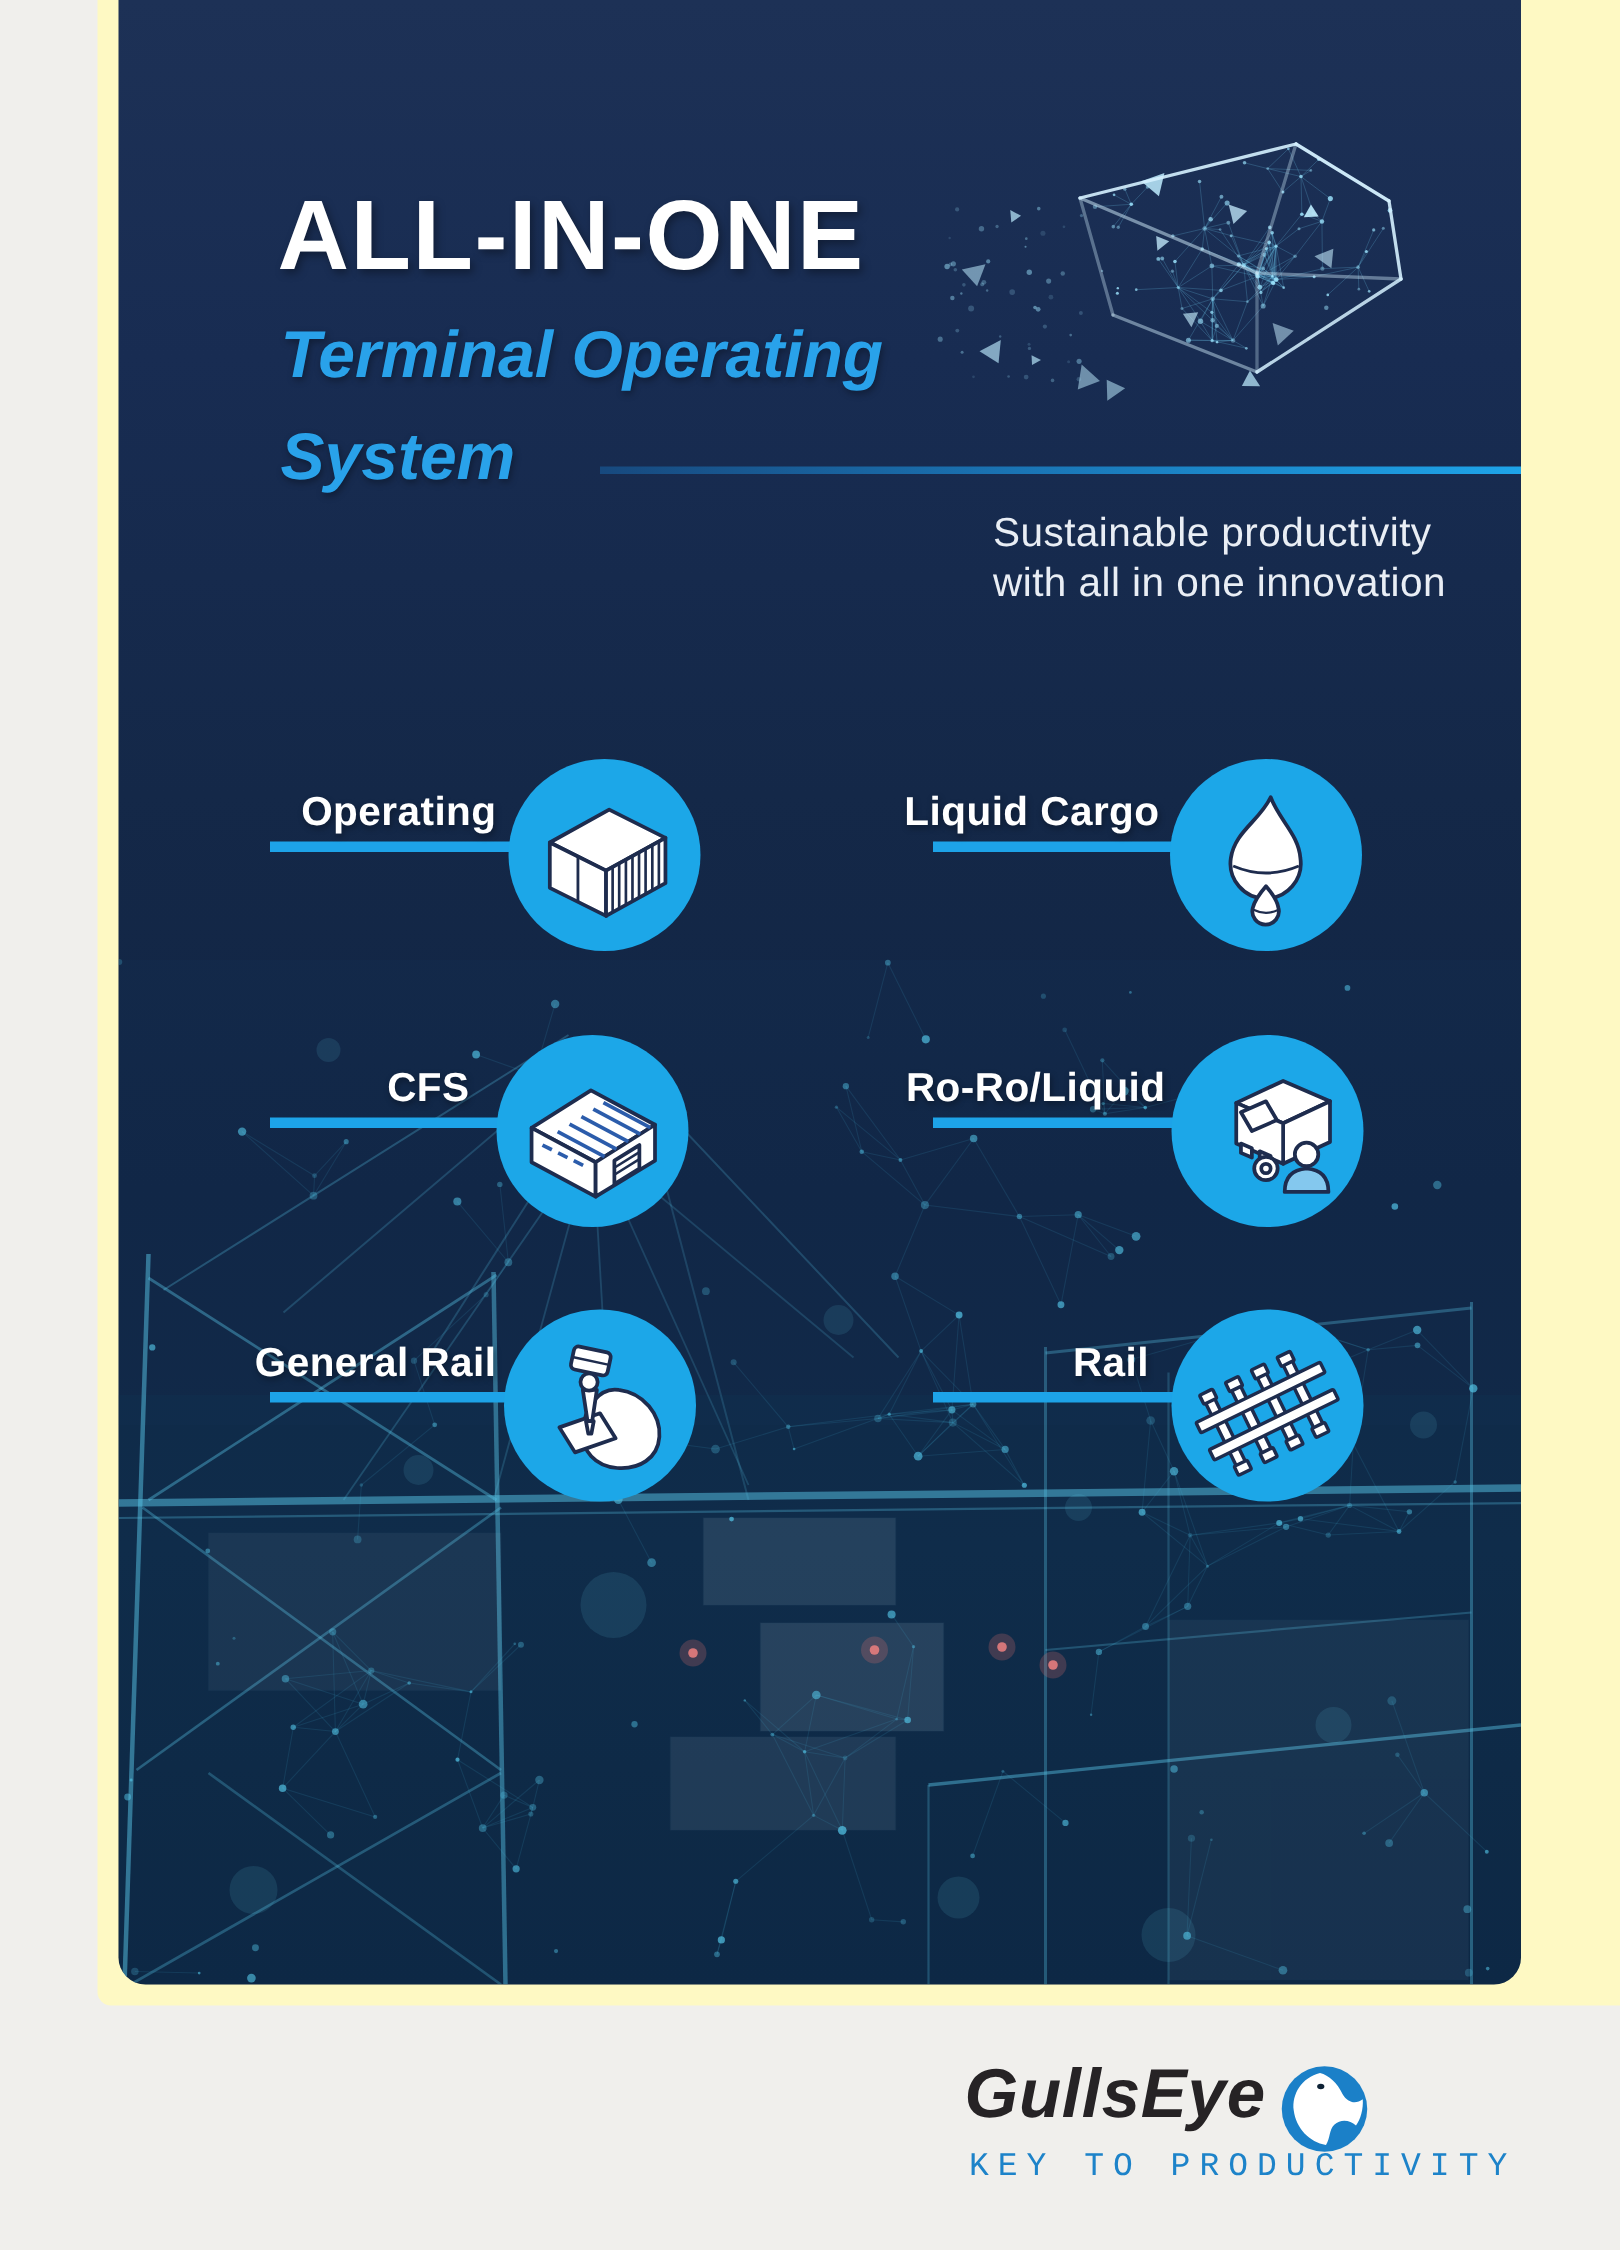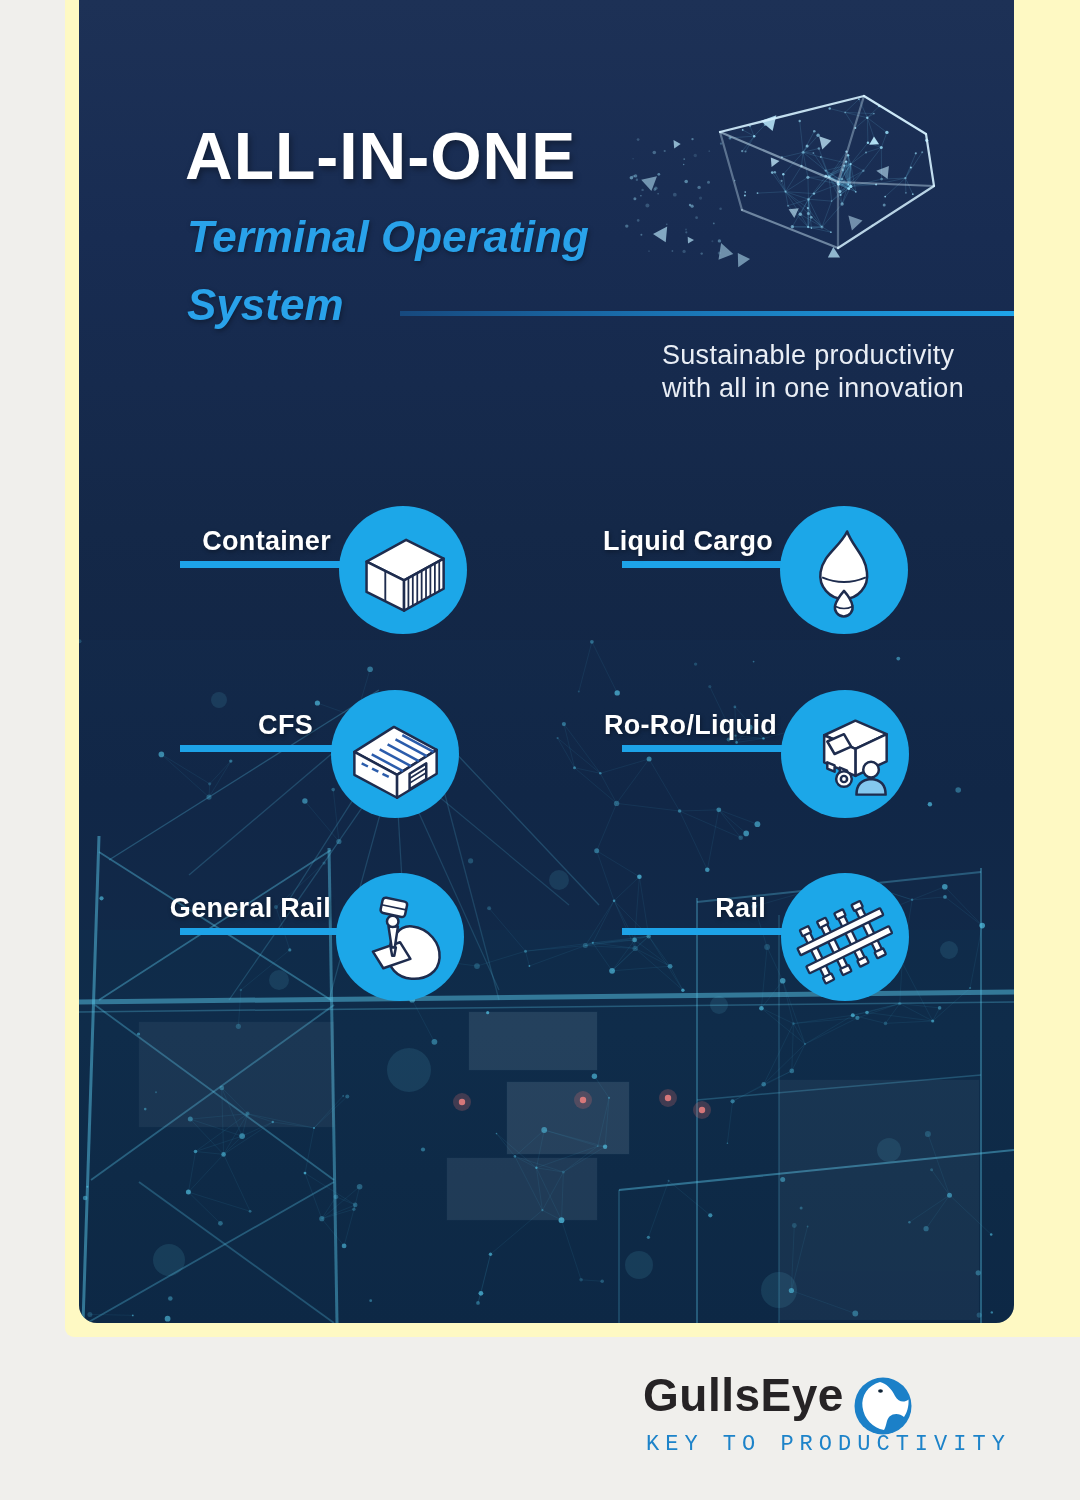--- a/index.html
+++ b/index.html
@@ -27,21 +27,21 @@
 
   
   .svc-line{position:absolute;height:7px;background:#1da3e8;z-index:1;}
   .svc-label{position:absolute;color:#ffffff;font-size:27px;font-weight:700;letter-spacing:.3px;white-space:nowrap;z-index:2;
     text-shadow:1px 2px 4px rgba(0,0,0,.35);}
   .svc-circle{position:absolute;width:128px;height:128px;border-radius:50%;background:#1ca7e8;z-index:2;
     display:flex;align-items:center;justify-content:center;}
   .svc-circle svg{width:100px;height:100px;}
 
   
-  .brand{position:absolute;left:643px;top:1368px;color:#262325;font-size:46px;font-weight:700;letter-spacing:.5px;}
+  .brand{position:absolute;left:643px;top:1368px;color:#262325;font-size:46px;font-weight:700;letter-spacing:.5px;font-style:italic;}
   .bird{position:absolute;left:853px;top:1376px;width:60px;height:60px;}
   .footer-tagline{position:absolute;left:646px;top:1432px;color:#1d83c9;font-size:22px;font-weight:500;letter-spacing:6px;font-family:Liberation Mono, monospace;}
 </style>
 </head>
 <body>
 
 <div class="page">
   <div class="poster">
     <div class="poster-inner">
 
@@ -844,21 +844,21 @@
       <h1 class="title">ALL-IN-ONE</h1>
       <div class="subtitle-line sub2">System</div>
       <div class="subtitle-line sub1">Terminal Operating</div>
       <div class="divider"></div>
       <p class="tagline">
         <span>Sustainable productivity</span><br>
         <span>with all in one innovation</span>
       </p>
 
       <div class="svc-line" style="left:101px;top:561px;width:223px;"></div>
-      <div class="svc-label" style="right:683px;top:526px;">Container</div>
+      <div class="svc-label" style="right:683px;top:526px;">Operating</div>
       <div class="svc-circle" style="left:260px;top:506px;">
         <svg viewBox="0 0 96 96" fill="#fff" stroke="#1e2c4e" stroke-width="2.4" stroke-linejoin="round">
           <polygon points="13,40 51,19 87,37 49,58"></polygon>
           <polygon points="13,40 49,58 49,87 13,69"></polygon>
           <polygon points="49,58 87,37 87,66 49,87"></polygon>
           <line x1="31" y1="49" x2="31" y2="78" stroke-width="1.8"></line>
           <g stroke-width="1.7">
             <line x1="53.2" y1="55.7" x2="53.2" y2="84.7"></line>
               <line x1="57.4" y1="53.3" x2="57.4" y2="82.3"></line>
             <line x1="61.7" y1="51" x2="61.7" y2="80"></line>

